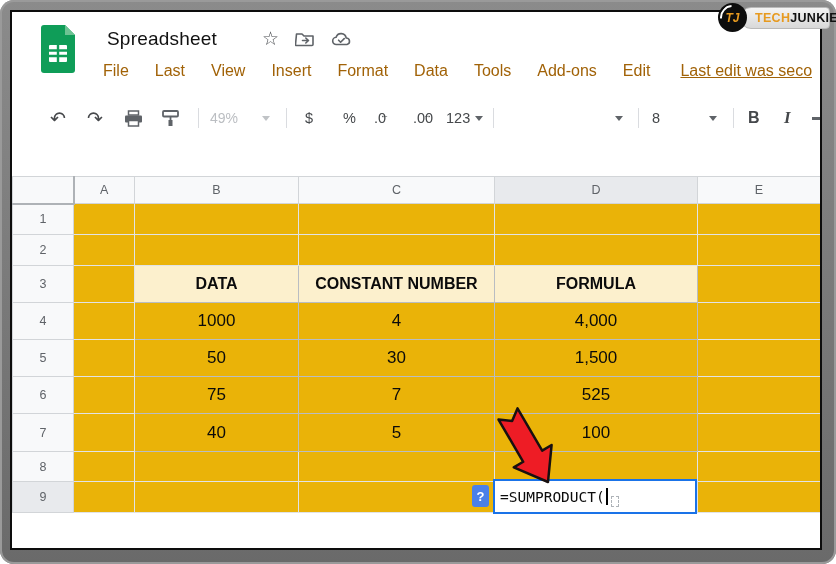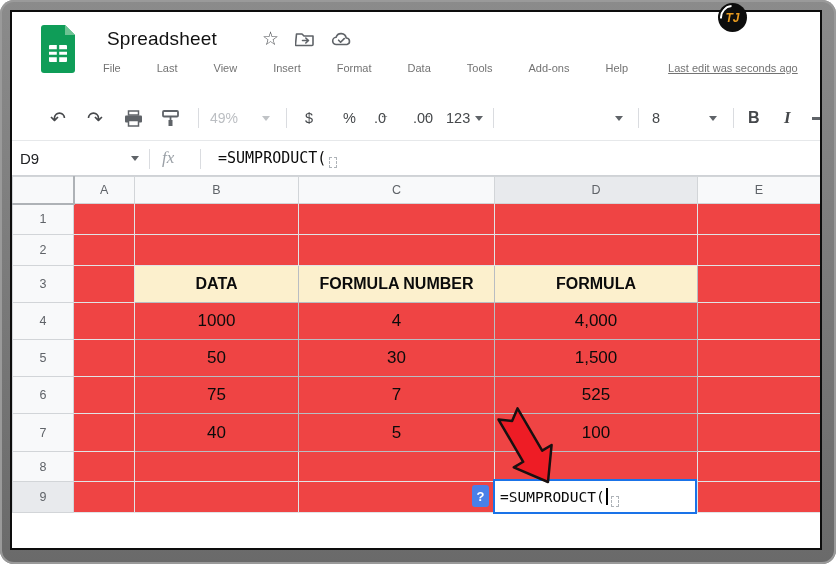--- a/index.html
+++ b/index.html
@@ -24,22 +24,22 @@
                color:var(--badge-gold,#f0a91f); font-weight:800; font-style:italic; font-size:12px; }
   .tj-circle::after { content:""; position:absolute; inset:2px; border-radius:50%;
                border:2px solid transparent; border-left-color:#fff; transform:rotate(40deg); }
 
   
   .appbar { position:absolute; left:0; top:0; right:8px; height:84px; background:#fff; overflow:hidden; }
   .logo { position:absolute; left:29px; top:13px; }
   .doc-title { position:absolute; left:95px; top:16px; font-size:19px; color:#111; letter-spacing:.2px; }
   .title-icons { position:absolute; left:250px; top:17px; display:flex; align-items:center; gap:16px; color:#4a4d51; }
   .star { font-size:19px; line-height:1; }
-  .menubar { position:absolute; left:91px; top:50px; right:0; display:flex; gap:36px;
-             font-size:11px; color:#737373; white-space:nowrap; }
+  .menubar { position:absolute; left:91px; top:50px; right:0; display:flex; gap:26px;
+             font-size:16px; color:#a16207; white-space:nowrap; }
   .menu-item { cursor:default; }
   .last-edit { text-decoration:underline; margin-left:4px; }
 
   
   .toolbar { position:absolute; left:0; top:84px; right:0; height:44px; background:#fff; overflow:hidden; }
   .ti { position:absolute; top:0; height:44px; display:flex; align-items:center; color:#5f6368; }
   .tglyph { font-size:19px; color:#47494c; }
   .vdiv { position:absolute; top:12px; width:1px; height:20px; background:#dadce0; }
   .zoom-txt { font-size:14px; color:#bbbec2; }
   .tb-num { font-size:14.5px; color:#45484b; }
@@ -64,21 +64,21 @@
   
   .grid { position:absolute; left:0; top:164px; right:0; bottom:0; background:#fff; }
   table.sheet { border-collapse:collapse; table-layout:fixed; width:808px; }
   col.c0{width:61px} col.c1{width:61px} col.c2{width:164px} col.c3{width:196px} col.c4{width:203px} col.c5{width:123px}
   tr.r-hdr{height:27px} tr.r31{height:31px} tr.r37{height:37px} tr.r38{height:38px} tr.r30{height:30px}
   th.colh, th.rowh { background:#f8f9fa; color:#5f6368; font-weight:400; font-size:12.5px;
                      border:1px solid #d2d5d8; text-align:center; }
   th.sel { background:#e8eaed; }
   th.corner { background:#f8f9fa; border:1px solid #d2d5d8;
               border-right:2px solid #aeb2b6; border-bottom:2px solid #aeb2b6; }
-  td.cell { border:1px solid #e1e3e6; background:#ef4444; font-size:17px; color:#0b0b0b; text-align:center; }
+  td.cell { border:1px solid #e1e3e6; background:#eab308; font-size:17px; color:#0b0b0b; text-align:center; }
   td.tb { border:1px solid #b9bdc2; }
   td.hl { background:var(--header-fill,#fcf0cd); font-weight:700; font-size:16px; }
   td.active { position:relative; }
   .editbox { position:absolute; left:-2px; right:0px; top:-3px; bottom:-2px; z-index:5;
              background:#fff; border:2px solid var(--active-border,#1a73e8);
              display:flex; align-items:center; padding-left:5px; }
   .editbox .ftext { font-family:"DejaVu Sans Mono","Liberation Mono",monospace; font-size:14.5px; color:#0b0b0b; }
   .cursor-bar { display:inline-block; width:2px; height:17px; background:#000; margin-left:1px; }
   .help-badge { position:absolute; left:-23px; top:3px; width:17px; height:22px; z-index:6;
                 background:#4a80e8; color:#fff; border-radius:3px; font-size:13px; font-weight:700;
@@ -86,20 +86,24 @@
   .arrow-svg { position:absolute; left:476px; top:228px; z-index:10; }
 
   svg .ic { stroke:#5f6368; stroke-width:1.6; fill:none; stroke-linecap:round; stroke-linejoin:round; }
 </style>
 </head>
 <body>
 
 <div class="stage">
   <div class="frame"></div>
 
+  <div class="tj-pill">
+    <span class="tj-tech">TECH</span>
+      <span class="tj-junkie">JUNKIE</span>
+  </div>
   <div class="tj-circle">
     <span>TJ</span>
   </div>
 
   <div class="window">
 
     <div class="appbar">
       <svg class="logo" width="34" height="48" viewBox="0 0 34 48">
         <path d="M3 0 h21 l10 10 v35 a3 3 0 0 1 -3 3 h-28 a3 3 0 0 1 -3 -3 v-42 a3 3 0 0 1 3 -3 z" fill="var(--brand-green,#0f9d58)"></path>
         <path d="M24 0 l10 10 h-10 z" fill="#6dc393"></path>
@@ -120,21 +124,21 @@
       </div>
       <div class="menubar">
         <span class="menu-item">File</span>
         <span class="menu-item">Last</span>
         <span class="menu-item">View</span>
         <span class="menu-item">Insert</span>
         <span class="menu-item">Format</span>
         <span class="menu-item">Data</span>
         <span class="menu-item">Tools</span>
         <span class="menu-item">Add-ons</span>
-        <span class="menu-item">Help</span>
+        <span class="menu-item">Edit</span>
         <span class="menu-item last-edit">Last edit was seconds ago</span>
       </div>
     </div>
 
     <div class="toolbar">
       <span class="ti" style="left:38px">
           <span class="tglyph">↶</span>
         </span>
       <span class="ti" style="left:75px">
           <span class="tglyph">↷</span>
@@ -191,37 +195,20 @@
       <span class="vdiv" style="left:721px"></span>
       <span class="ti" style="left:736px">
           <span class="bold-b">B</span>
         </span>
       <span class="ti" style="left:772px">
           <span class="italic-i">I</span>
         </span>
       <span class="cut-glyph"></span>
     </div>
 
-    <div class="fbar">
-      <span class="fb" style="left:8px">
-          <span class="cellref">D9</span>
-        </span>
-      <span class="fb" style="left:119px">
-          <span class="caret"></span>
-        </span>
-      <span class="vdiv" style="left:137px; top:8px"></span>
-      <span class="fb" style="left:150px">
-          <span class="fx">fx</span>
-        </span>
-      <span class="vdiv" style="left:188px; top:8px"></span>
-      <span class="fb" style="left:206px">
-        <span class="formula-txt">=SUMPRODUCT(</span>
-        <span class="ph-box"></span>
-      </span>
-    </div>
 
     <div class="grid">
       <table class="sheet">
         <colgroup>
             <col class="c0">
             <col class="c1">
             <col class="c2">
             <col class="c3">
             <col class="c4">
             <col class="c5">
@@ -248,21 +235,21 @@
           <td class="cell"></td>
               <td class="cell"></td>
               <td class="cell"></td>
               <td class="cell"></td>
               <td class="cell"></td>
         </tr>
         <tr class="r37">
           <th class="rowh">3</th>
           <td class="cell"></td>
           <td class="cell tb hl">DATA</td>
-          <td class="cell tb hl">FORMULA NUMBER</td>
+          <td class="cell tb hl">CONSTANT NUMBER</td>
           <td class="cell tb hl">FORMULA</td>
           <td class="cell"></td>
         </tr>
         <tr class="r37">
           <th class="rowh">4</th>
           <td class="cell"></td>
           <td class="cell tb">1000</td>
           <td class="cell tb">4</td>
           <td class="cell tb">4,000</td>
           <td class="cell"></td>

